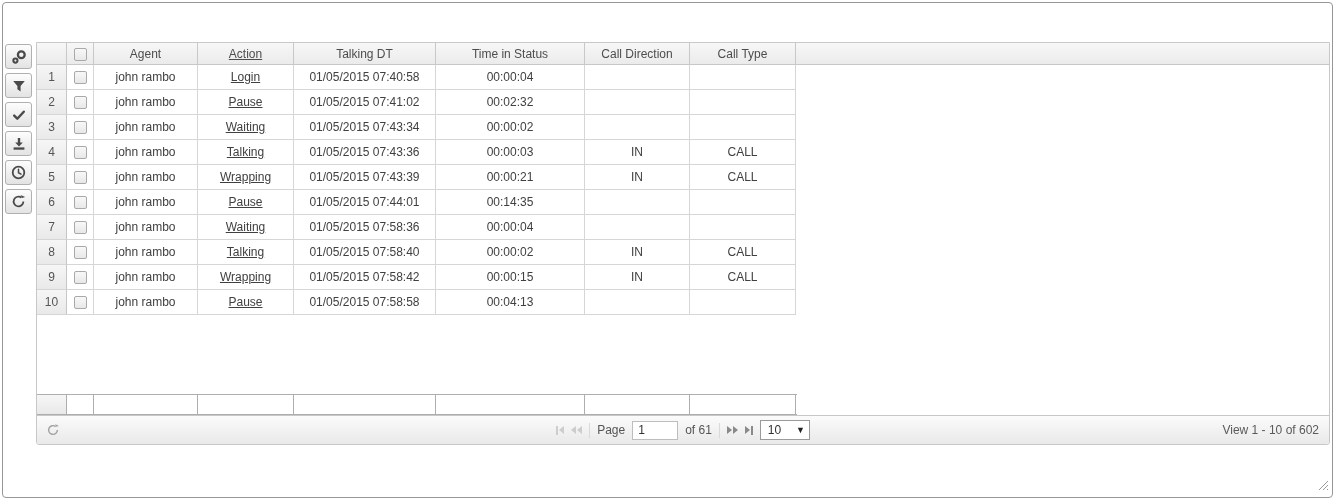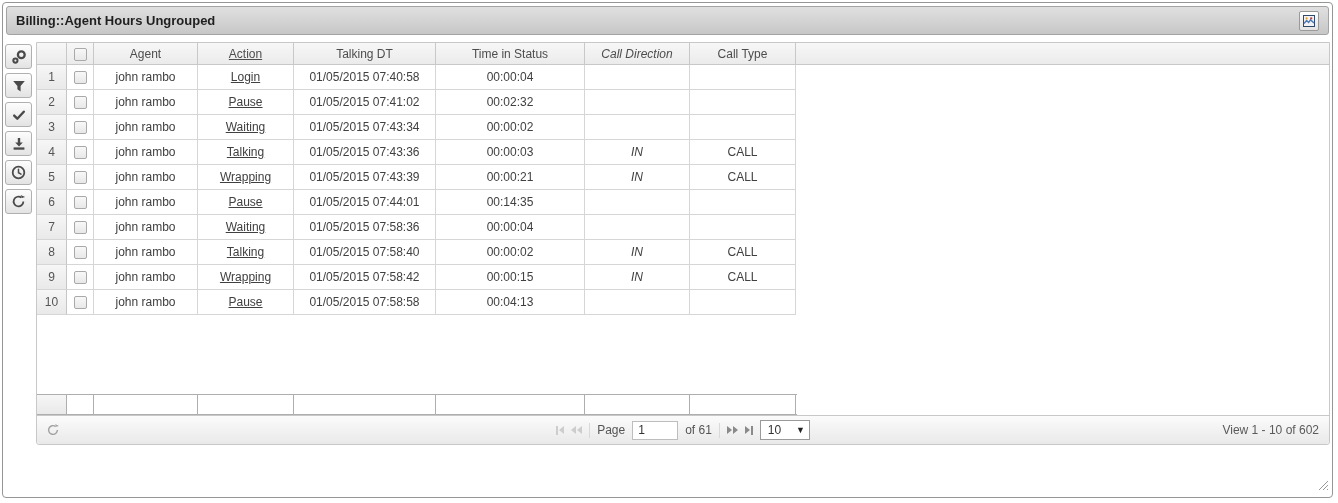--- a/index.html
+++ b/index.html
@@ -48,21 +48,21 @@
   .ghead .hfill { flex:1; border-right:none; cursor:default; }
   .gbody { position:absolute; left:0; top:22px; right:0; }
   .grow { display:flex; height:25px; cursor:pointer; }
   .gcell {
     height:25px; line-height:24px; text-align:center;
     border-right:1px solid #d6d6d6; border-bottom:1px solid #d6d6d6;
     overflow:hidden; white-space:nowrap;
     display:flex; align-items:center; justify-content:center;
   }
   .c0 { width:30px; } .c1 { width:27px; } .c2 { width:104px; } .c3 { width:96px;text-decoration:underline; }
-  .c4 { width:142px; } .c5 { width:149px; } .c6 { width:105px;font-style:italic; } .c7 { width:106px; }
+  .c4 { width:142px; } .c5 { width:149px; } .c6 { width:105px; } .c7 { width:106px; }
   .numcell { background:linear-gradient(#f6f6f6,#e9e9e9); border-right:1px solid #c6c6c6; color:#555; }
   .cb {
     width:13px; height:13px; border:1px solid #a9a9a9; border-radius:2px;
     background:linear-gradient(#f8f8f8,#e8e8e8); display:inline-block; cursor:pointer;
   }
   
   .gfoot { position:absolute; left:0; bottom:29px; height:21px; display:flex;
     border-top:1px solid #aeaeae; border-bottom:1px solid #aeaeae; width:760px; background:#fff; }
   .fcell { height:19px; border-right:1px solid #aeaeae; }
   .fcell.numcell { border-right:1px solid #aeaeae; }
@@ -94,31 +94,20 @@
   .pager-right { position:absolute; right:10px; color:#5a5a5a;margin-left:36px; }
   
   .grip { position:absolute; right:3px; bottom:3px; }
   .sep { width:1px; height:15px; background:#d9d9d9; }
 </style>
 </head>
 <body>
 
 <div class="widget">
 
-  <div class="titlebar">
-    <span class="title">Billing::Agent Hours Ungrouped</span>
-    <span class="close-btn">
-      <svg width="12" height="12" viewBox="0 0 12 12">
-        <rect x="0.5" y="0.5" width="11" height="11" fill="#f2f2f2" stroke="#2f4a6b"></rect>
-        <path d="M1 8.5l2.6-3 2 2 2-2.6 3.4 3.1" stroke="#4a79b8" stroke-width="1.4" fill="none"></path>
-        <circle cx="3.6" cy="3.4" r="1.1" fill="#e0a030"></circle>
-        <rect x="7.2" y="2.4" width="2" height="1.8" fill="#c0392b"></rect>
-      </svg>
-    </span>
-  </div>
 
   <div class="toolbar">
     <span class="tbtn">
       <svg width="16" height="16" viewBox="0 0 16 16">
         <circle cx="10.3" cy="5.8" r="3.4" fill="none" stroke="currentColor" stroke-width="2.3"></circle>
         <circle cx="4.4" cy="11.6" r="2.1" fill="none" stroke="currentColor" stroke-width="2"></circle>
       </svg>
     </span>
     <span class="tbtn">
       <svg width="14" height="14" viewBox="0 0 14 14">

